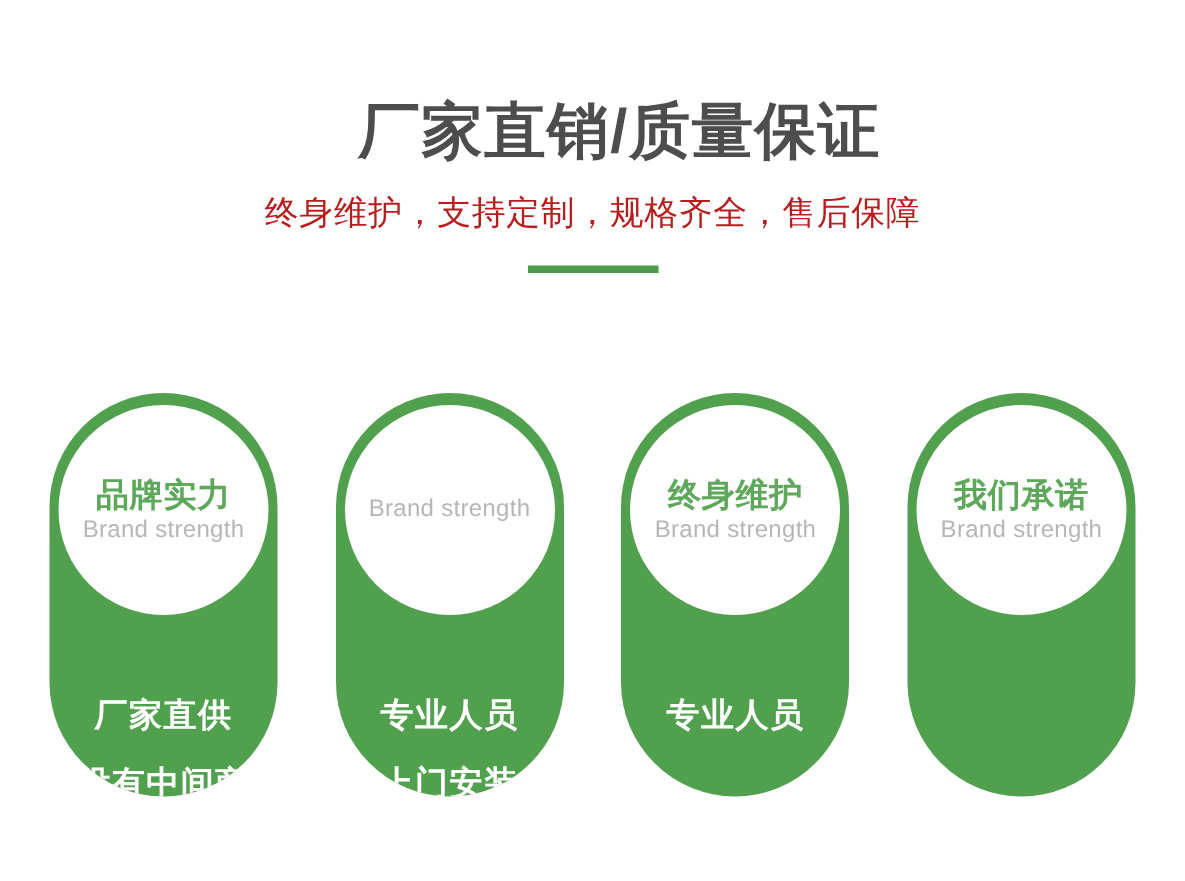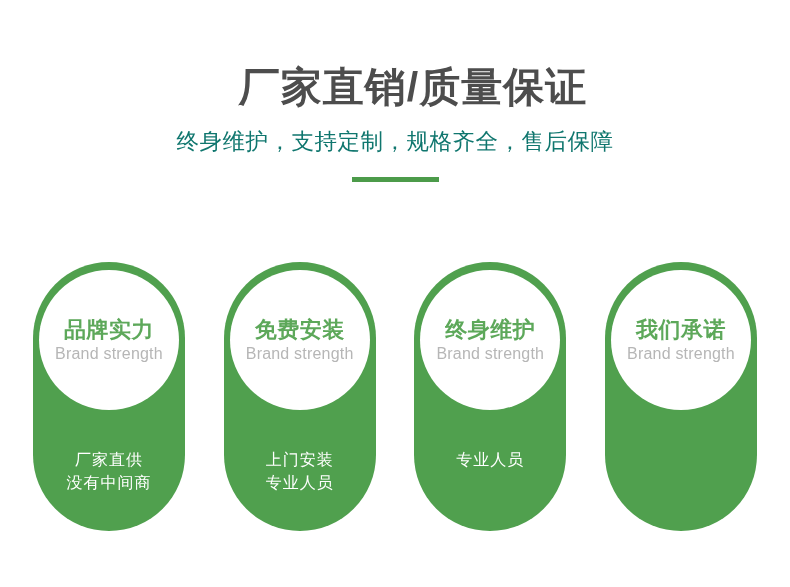--- a/index.html
+++ b/index.html
@@ -41,21 +41,21 @@
     line-height: 1.2;
     white-space: nowrap;
     padding-left: 36px;
   }
 
   .page-subtitle {
     margin: 0;
     padding-top: 16px;
     font-size: 22.5px;
     font-weight: normal;
-    color: #0f766e;
+    color: #b91c1c;
     letter-spacing: 0.5px;
     line-height: 1.25;
     white-space: nowrap;
   }
 
   .divider {
     position: absolute;
     left: 352px;
     top: 177px;
     width: 87px;
@@ -124,26 +124,27 @@
   .card-footer {
     position: absolute;
     left: 0;
     top: 186px;
     width: 152px;
     text-align: center;
   }
 
   .card-footer-line {
     display: block;
-    font-size: 16px;
-    font-weight: normal;
+    font-size: 22px;
+    font-weight: bold;
     color: #ffffff;
     line-height: 1.45;
     letter-spacing: 1px;
     white-space: nowrap;
+    margin-top: 13px;
   }
 </style>
 </head>
 <body>
 
 <div class="page">
 
   <div class="header">
     <h1 class="page-title">厂家直销/质量保证</h1>
     <p class="page-subtitle">终身维护，支持定制，规格齐全，售后保障</p>
@@ -159,26 +160,25 @@
         <div class="card-subtitle">Brand strength</div>
       </div>
       <div class="card-footer">
         <span class="card-footer-line">厂家直供</span>
         <span class="card-footer-line">没有中间商</span>
       </div>
     </div>
 
     <div class="card">
       <div class="card-circle">
-        <div class="card-title">免费安装</div>
         <div class="card-subtitle">Brand strength</div>
       </div>
       <div class="card-footer">
+        <span class="card-footer-line">专业人员</span>
         <span class="card-footer-line">上门安装</span>
-        <span class="card-footer-line">专业人员</span>
       </div>
     </div>
 
     <div class="card">
       <div class="card-circle">
         <div class="card-title">终身维护</div>
         <div class="card-subtitle">Brand strength</div>
       </div>
       <div class="card-footer">
         <span class="card-footer-line">专业人员</span>

